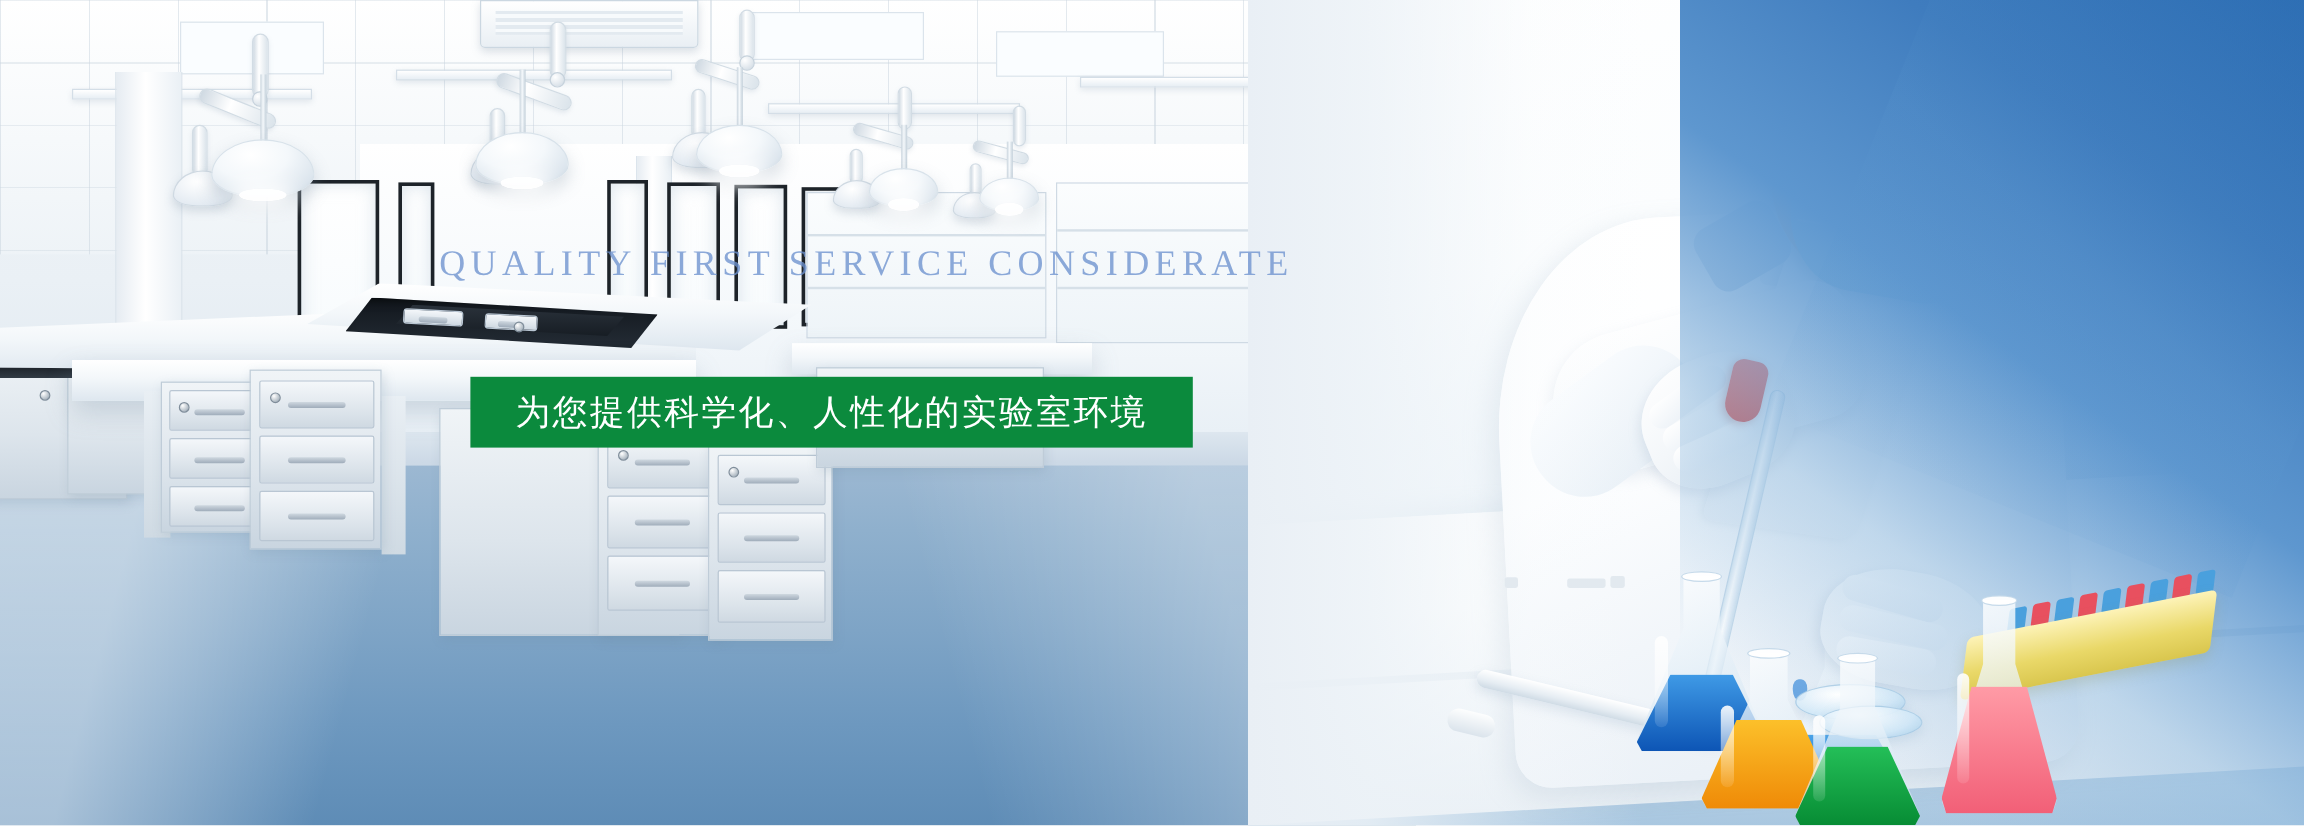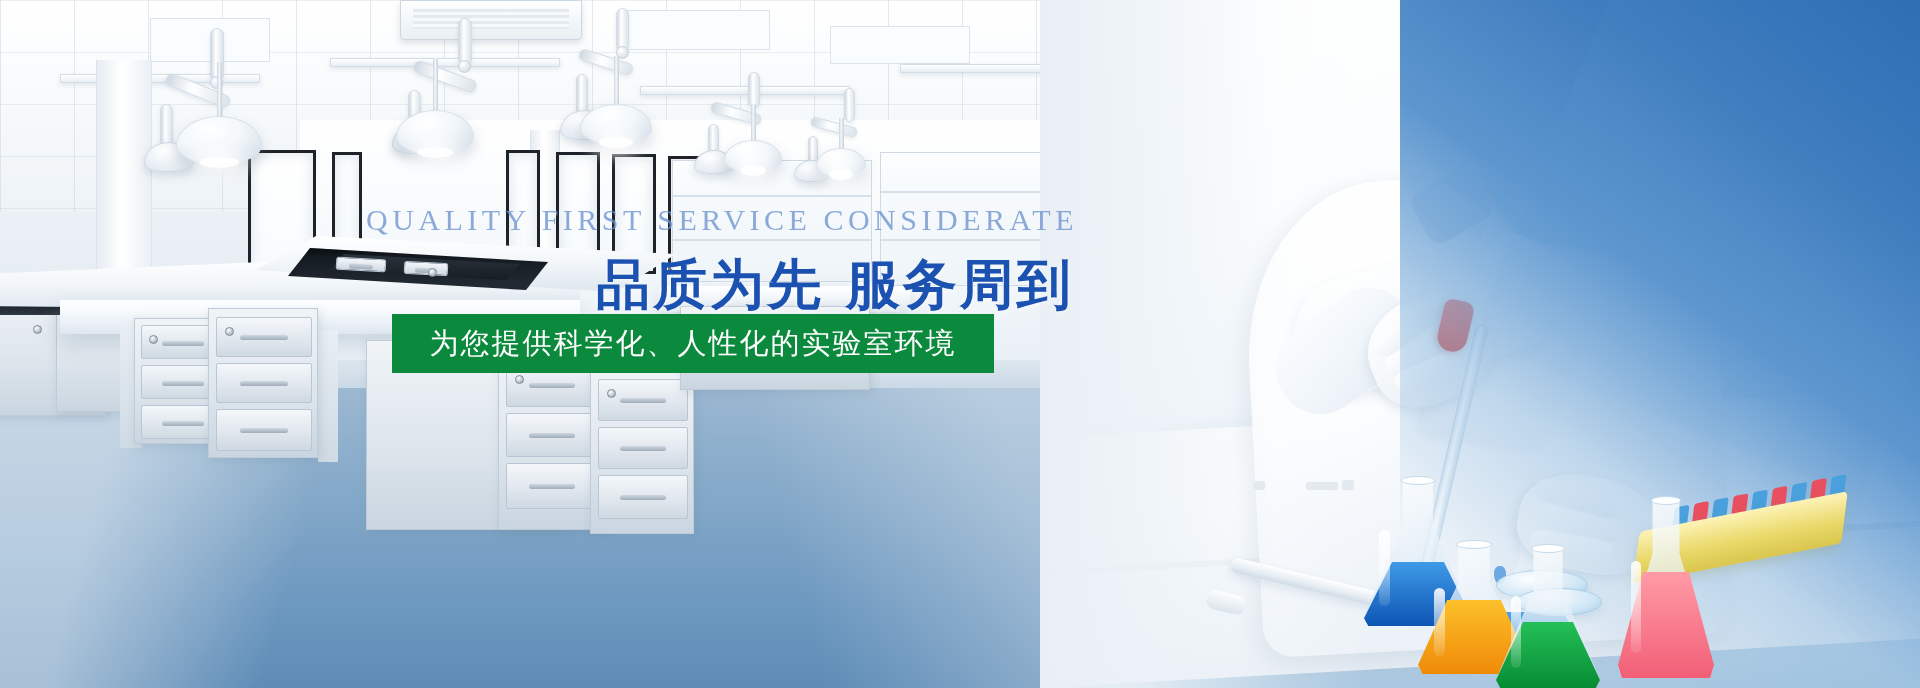--- a/index.html
+++ b/index.html
@@ -523,20 +523,19 @@
       <div class="body"></div>
       <div class="liq" style="height:106px;background:linear-gradient(180deg,#ff9ba6,#f25f77);"></div>
       <div class="gloss"></div>
       <div class="rim"></div>
     </div>
   </div>
 
   <div class="overlay">
     <div class="eng-line">QUALITY FIRST SERVICE CONSIDERATE</div>
 
-    <div class="cn-title">品质为先 服务周到</div>
 
     <div class="green-bar">
       <span>为您提供科学化、人性化的实验室环境</span>
     </div>
   </div>
 
 </div>
 
 </body></html>

